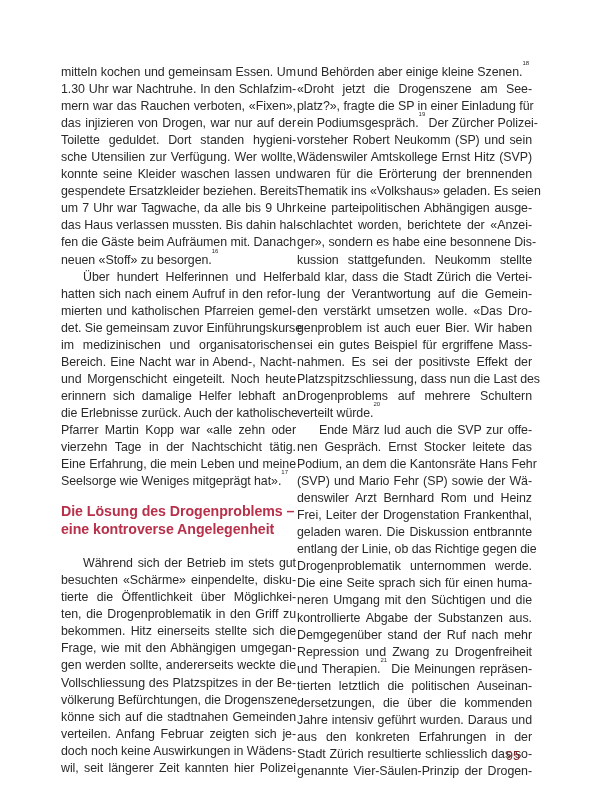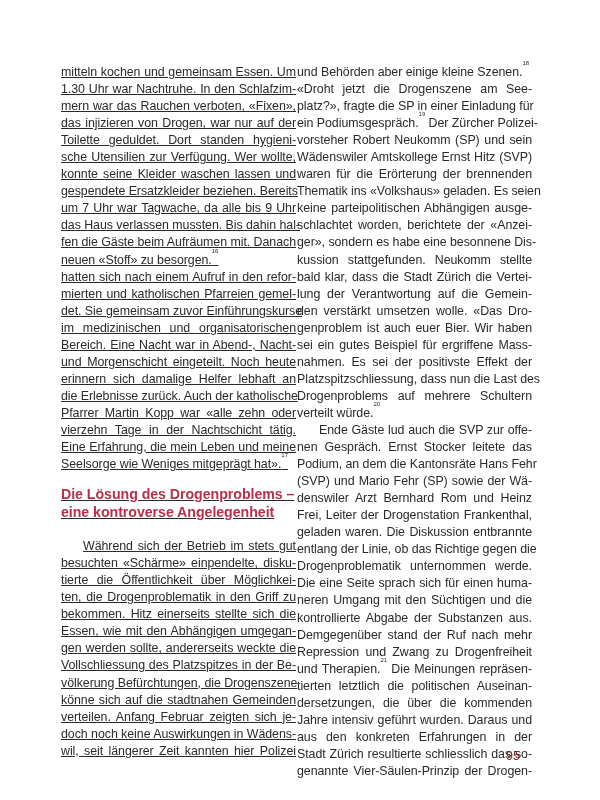--- a/index.html
+++ b/index.html
@@ -1,20 +1,20 @@
 <!DOCTYPE html>
 <html><head>
 <meta charset="utf-8">
 <style>
   html, body { margin:0; padding:0; }
   body { width:600px; height:800px; background:#ffffff; position:relative; overflow:hidden;
          font-family:"Liberation Sans", sans-serif; color:#2a2a2a; }
   .col { position:absolute; top:64px; width:235px; font-size:12.4px; line-height:17.05px;
          text-align:justify; letter-spacing:-0.05px; }
-  .col-left { left:61px;text-decoration:underline; }
+  .col-left { left:61px; }
   .col-right { left:297px; width:235px; }
   .para { margin:0; }
   .line { display:block; text-align:justify; text-align-last:justify; white-space:nowrap; }
   .line.last { text-align-last:left; }
   sup { font-size:6px; vertical-align:top; position:relative; top:-1px; line-height:0; }
   .heading { color:#b8304a; font-weight:bold; font-size:14.2px; line-height:18px; margin:19px 0 17px 0; }
   .page-number { position:absolute; left:506px; top:749px; font-size:12.5px; color:#7f1d1d;text-align:center; }
 </style>
 </head>
 <body>
@@ -28,20 +28,21 @@
       <span class="line">Toilette geduldet. Dort standen hygieni-</span>
       <span class="line">sche Utensilien zur Verfügung. Wer wollte,</span>
       <span class="line">konnte seine Kleider waschen lassen und</span>
       <span class="line">gespendete Ersatzkleider beziehen. Bereits</span>
       <span class="line">um 7 Uhr war Tagwache, da alle bis 9 Uhr</span>
       <span class="line">das Haus verlassen mussten. Bis dahin hal-</span>
       <span class="line">fen die Gäste beim Aufräumen mit. Danach</span>
       <span class="line last">neuen «Stoff» zu besorgen.<sup>16</sup></span>
     </div>
   <div class="para" id="lp2">
+      <span class="line" style="text-indent: 22px;">Über hundert Helferinnen und Helfer</span>
       <span class="line">hatten sich nach einem Aufruf in den refor-</span>
       <span class="line">mierten und katholischen Pfarreien gemel-</span>
       <span class="line">det. Sie gemeinsam zuvor Einführungskurse</span>
       <span class="line">im medizinischen und organisatorischen</span>
       <span class="line">Bereich. Eine Nacht war in Abend-, Nacht-</span>
       <span class="line">und Morgenschicht eingeteilt. Noch heute</span>
       <span class="line">erinnern sich damalige Helfer lebhaft an</span>
       <span class="line">die Erlebnisse zurück. Auch der katholische</span>
       <span class="line">Pfarrer Martin Kopp war «alle zehn oder</span>
       <span class="line">vierzehn Tage in der Nachtschicht tätig.</span>
@@ -51,21 +52,21 @@
   <div class="heading" style="color: rgb(184, 48, 74); margin-top: 12px;">
     <span class="line last">Die Lösung des Drogenproblems –</span>
     <span class="line last">eine kontroverse Angelegenheit</span>
   </div>
   <div class="para" id="lp3">
       <span class="line" style="text-indent: 22px;">Während sich der Betrieb im stets gut</span>
       <span class="line">besuchten «Schärme» einpendelte, disku-</span>
       <span class="line">tierte die Öffentlichkeit über Möglichkei-</span>
       <span class="line">ten, die Drogenproblematik in den Griff zu</span>
       <span class="line">bekommen. Hitz einerseits stellte sich die</span>
-      <span class="line">Essen, wie mit den Abhängigen umgegan-</span>
+      <span class="line">Frage, wie mit den Abhängigen umgegan-</span>
       <span class="line">gen werden sollte, andererseits weckte die</span>
       <span class="line">Vollschliessung des Platzspitzes in der Be-</span>
       <span class="line">völkerung Befürchtungen, die Drogenszene</span>
       <span class="line">könne sich auf die stadtnahen Gemeinden</span>
       <span class="line">verteilen. Anfang Februar zeigten sich je-</span>
       <span class="line">doch noch keine Auswirkungen in Wädens-</span>
       <span class="line">wil, seit längerer Zeit kannten hier Polizei</span>
     </div>
 </div>
 
@@ -87,21 +88,21 @@
       <span class="line">lung der Verantwortung auf die Gemein-</span>
       <span class="line">den verstärkt umsetzen wolle. «Das Dro-</span>
       <span class="line">genproblem ist auch euer Bier. Wir haben</span>
       <span class="line">sei ein gutes Beispiel für ergriffene Mass-</span>
       <span class="line">nahmen. Es sei der positivste Effekt der</span>
       <span class="line">Platzspitzschliessung, dass nun die Last des</span>
       <span class="line">Drogenproblems auf mehrere Schultern</span>
       <span class="line last">verteilt würde.<sup>20</sup></span>
     </div>
   <div class="para" id="rp2">
-      <span class="line" style="text-indent: 22px;">Ende Gäste lud auch die SVP zur offe-</span>
+      <span class="line" style="text-indent: 22px;">Ende März lud auch die SVP zur offe-</span>
       <span class="line">nen Gespräch. Ernst Stocker leitete das</span>
       <span class="line">Podium, an dem die Kantonsräte Hans Fehr</span>
       <span class="line">(SVP) und Mario Fehr (SP) sowie der Wä-</span>
       <span class="line">denswiler Arzt Bernhard Rom und Heinz</span>
       <span class="line">Frei, Leiter der Drogenstation Frankenthal,</span>
       <span class="line">geladen waren. Die Diskussion entbrannte</span>
       <span class="line">entlang der Linie, ob das Richtige gegen die</span>
       <span class="line">Drogenproblematik unternommen werde.</span>
       <span class="line">Die eine Seite sprach sich für einen huma-</span>
       <span class="line">neren Umgang mit den Süchtigen und die</span>

